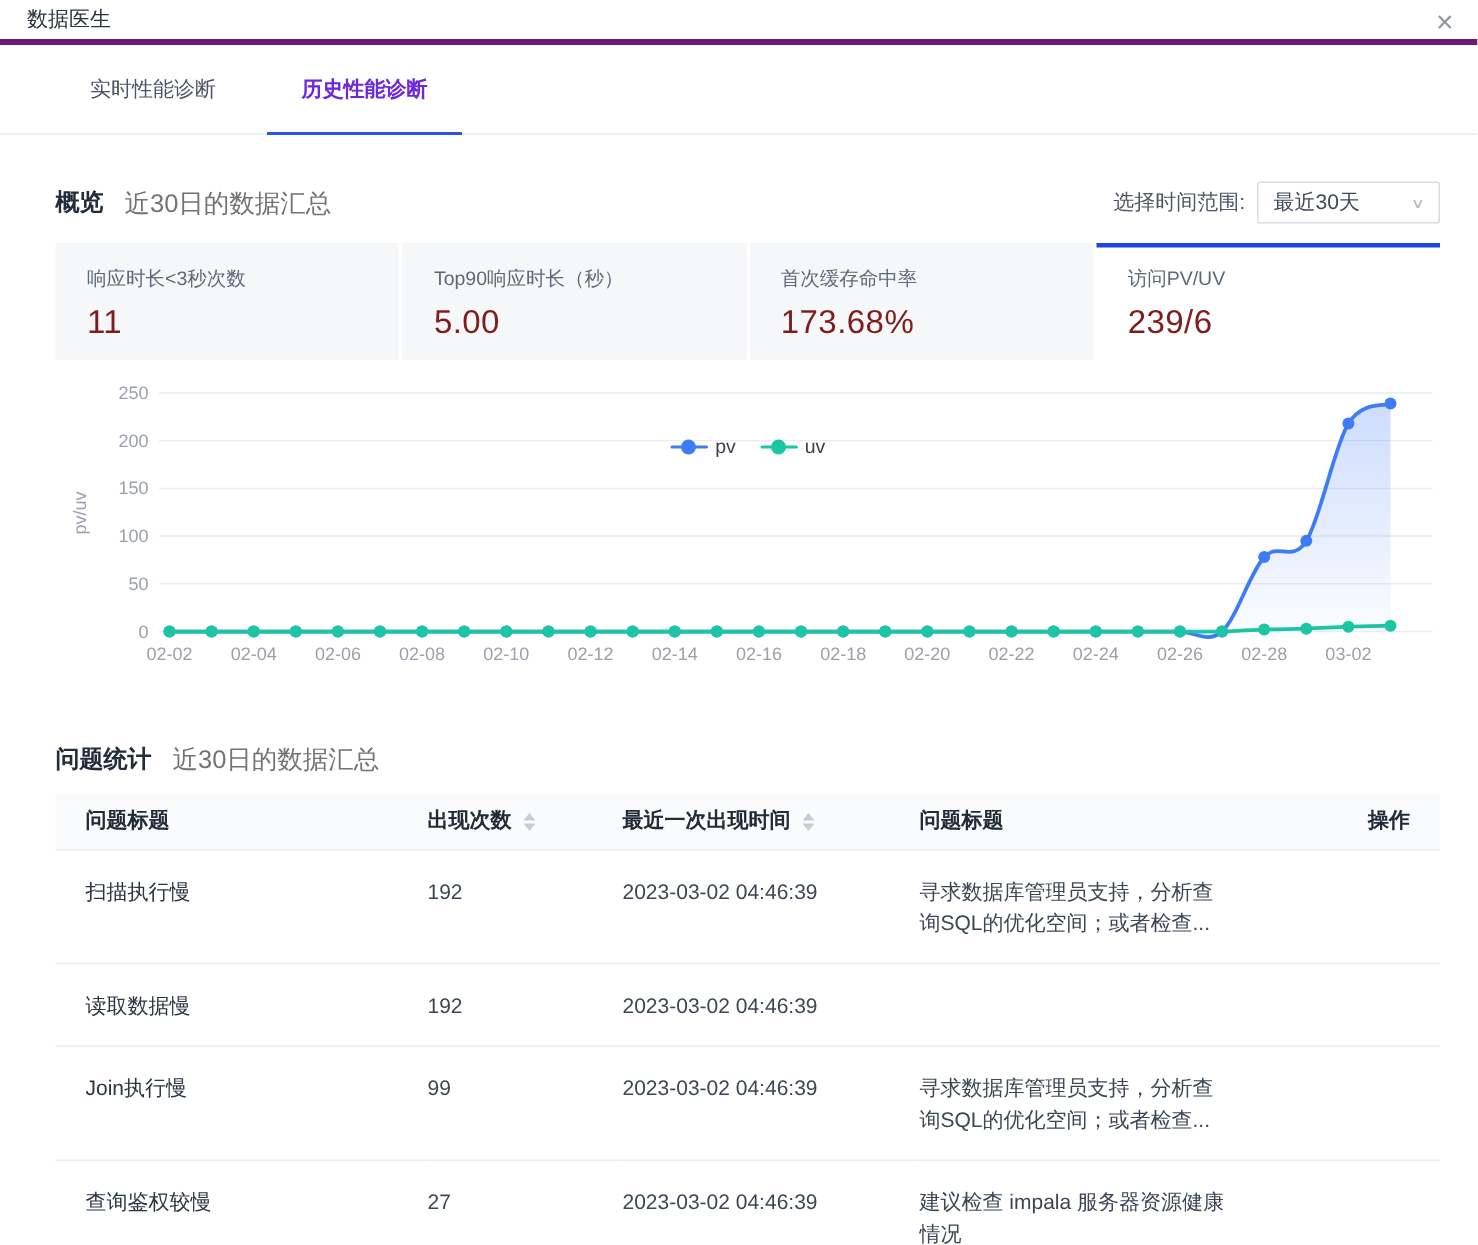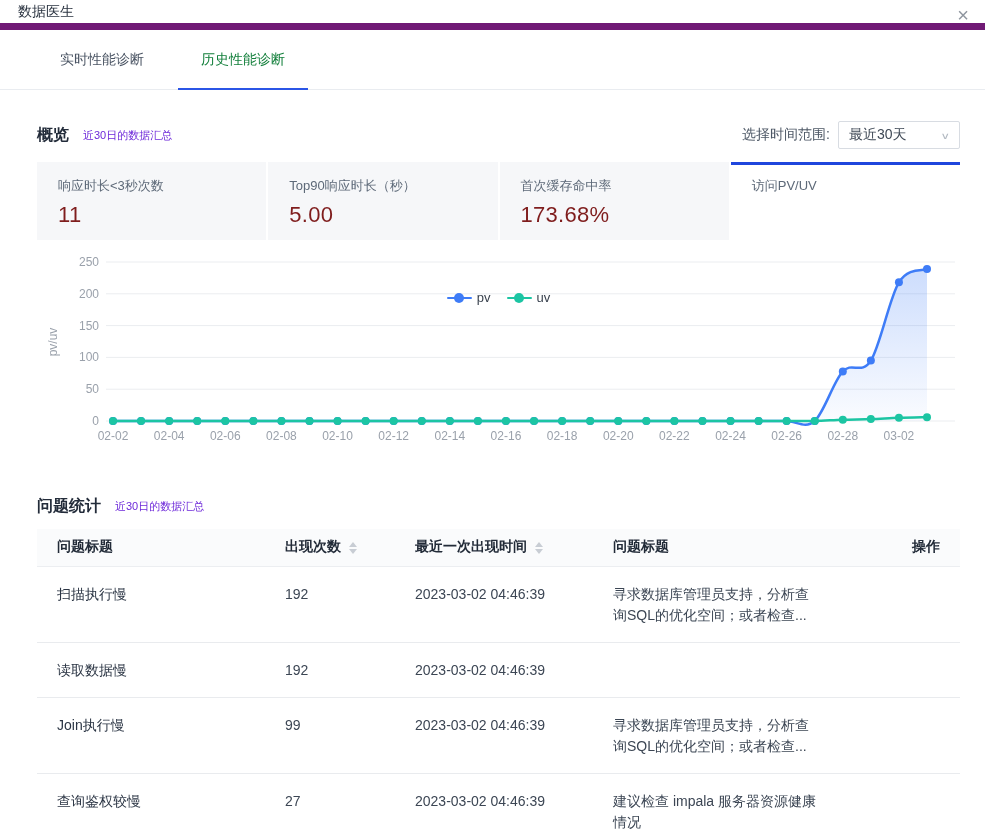--- a/index.html
+++ b/index.html
@@ -3,38 +3,38 @@
 <meta charset="utf-8">
 <style>
   * { box-sizing: border-box; }
   html,body { margin:0; padding:0; }
   body {
     width:985px; height:830px; overflow:hidden;
     background:#ffffff; color:#262f3d;
     font-family:"Liberation Sans", sans-serif; font-size:14px;
   }
   
-  .titlebar { height:30px; border-bottom:7px solid #701a75; position:relative;
+  .titlebar { height:30px; border-bottom:4px solid #701a75; position:relative;
     display:flex; align-items:center; padding-left:18px; }
   .titlebar .win-title { font-size:14px; color:#2a3340; }
   .close-btn { position:absolute; right:16px; top:1px; font-size:20px; line-height:28px;
     color:#8f969f; cursor:pointer; font-weight:300; }
   
   .tabs { display:flex; padding-left:37px; border-bottom:1px solid #e9ecf0; height:60px; }
   .tab { width:130px; margin-right:11px; display:flex; align-items:center; justify-content:center;
     font-size:14px; color:#4b5564; cursor:pointer; position:relative; }
-  .tab.active { color:#15803d; font-weight:normal; }
+  .tab.active { color:#6d28d9; font-weight:bold; }
   .tab.active::after { content:""; position:absolute; left:0; right:0; bottom:-1px; height:2px; background:#2b55e6; }
   
   .content { padding:0 25px 0 37px; }
   .section-head { display:flex; align-items:center; }
   .section-head.overview { margin-top:30px; height:30px; }
   .section-head.issues-head { margin-top:40px; height:22px; }
   .sec-title { font-size:16px; font-weight:bold; color:#232c3a; }
-  .sec-sub { font-size:11px; color:#6d28d9; margin-left:14px; }
+  .sec-sub { font-size:17px; color:#737373; margin-left:14px; }
   .flex-spacer { flex:1; }
   .range-label { font-size:14px; color:#4d5765; }
   .select-box { width:122px; height:28px; border:1px solid #d8dce2; border-radius:2px;
     display:flex; align-items:center; justify-content:space-between;
     padding:0 9px 0 10px; margin-left:8px; font-size:14px; color:#3f4956;
     background:#fff; cursor:pointer; }
   .chevron { color:#b3bac2; font-size:13px; line-height:1; transform:scaleY(.7); }
   
   .cards { display:flex; gap:2px; margin-top:12px; }
   .card { flex:1; height:78px; background:#f6f7f9; border-top:3px solid transparent;
@@ -103,20 +103,21 @@
       <div class="card">
         <div class="card-label">Top90响应时长（秒）</div>
         <div class="card-value">5.00</div>
       </div>
       <div class="card">
         <div class="card-label">首次缓存命中率</div>
         <div class="card-value">173.68%</div>
       </div>
       <div class="card active">
         <div class="card-label">访问PV/UV</div>
+        <div class="card-value">239/6</div>
       </div>
     </div>
 
   <div class="chart-block">
     <div class="legend">
         <div class="legend-item">
           <span class="legend-marker">
             <span class="lm-line" style="background: rgb(62, 124, 247);"></span>
             <span class="lm-dot" style="background: rgb(62, 124, 247);"></span>
           </span>

